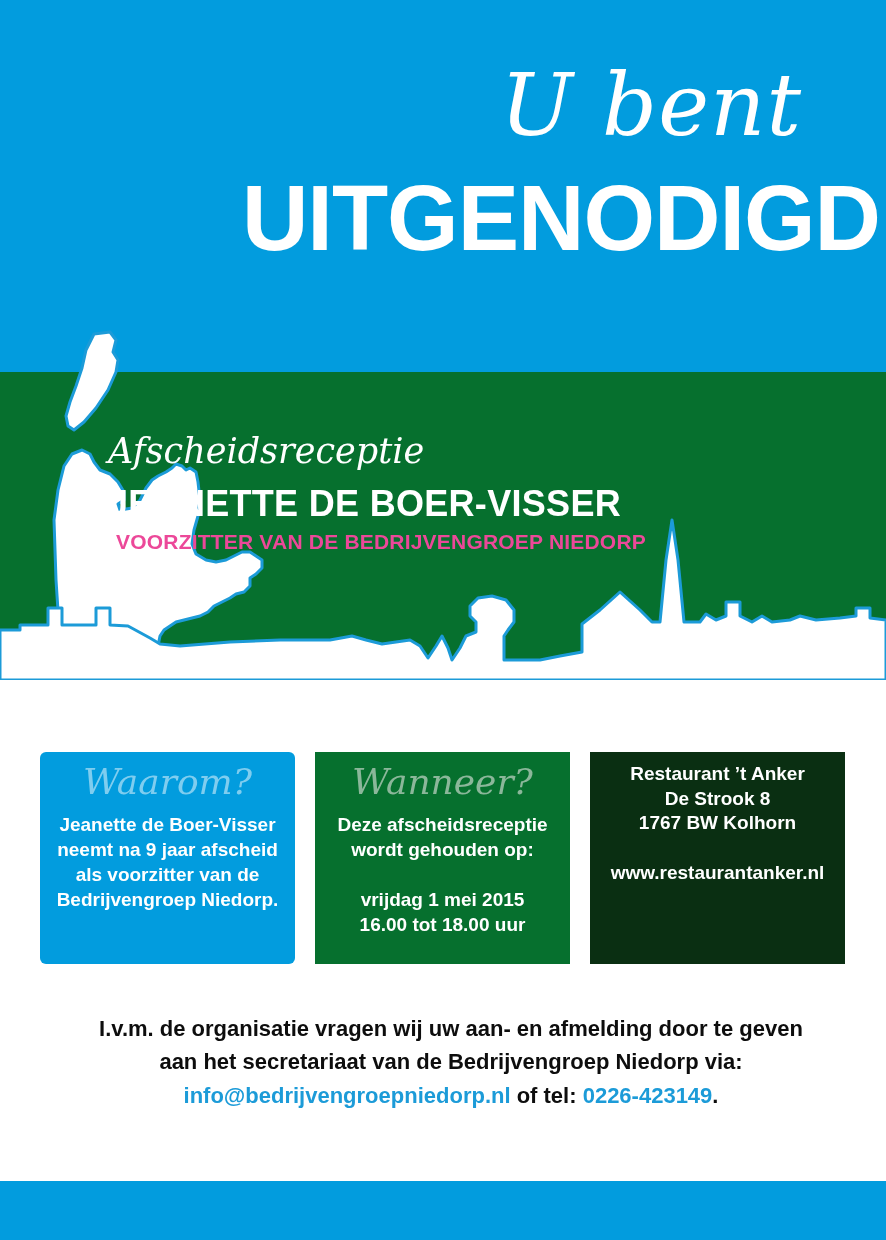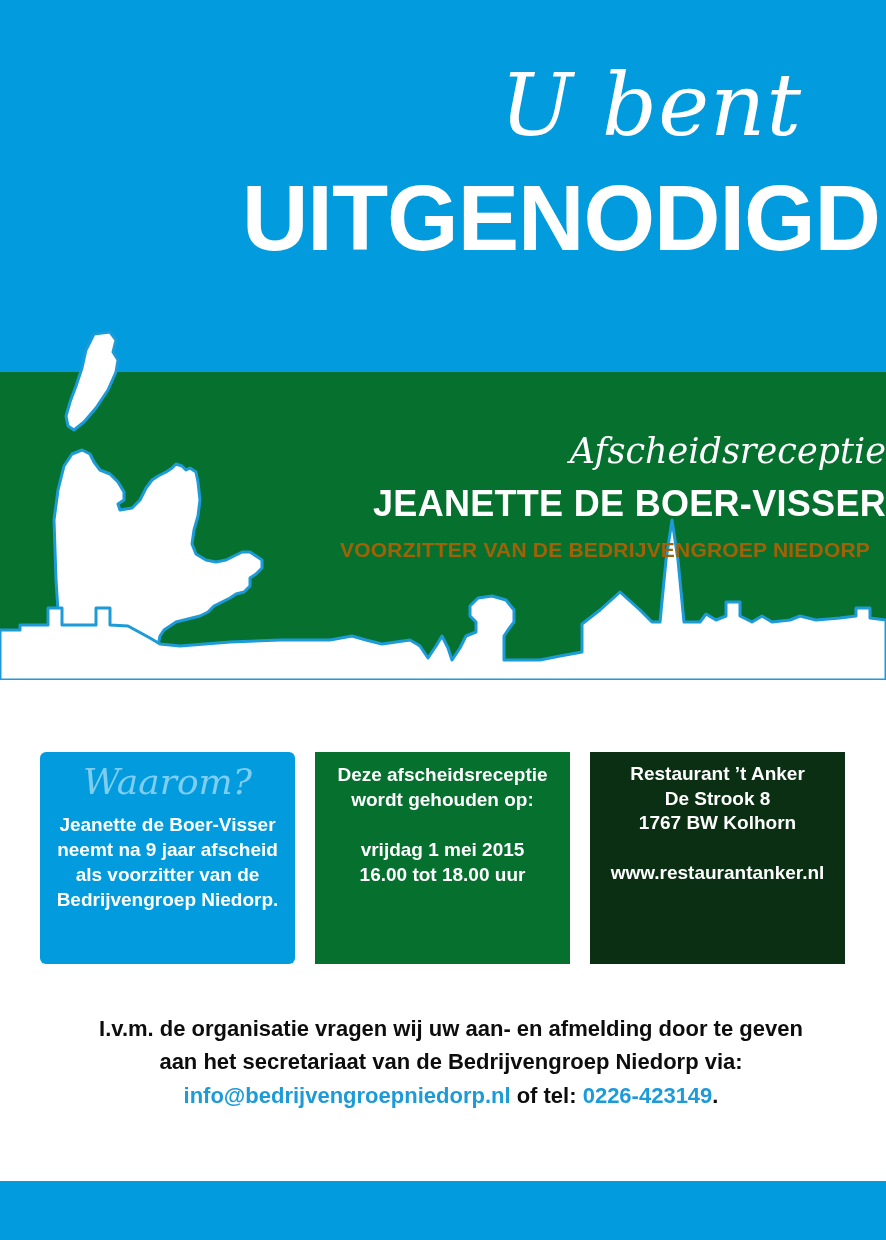--- a/index.html
+++ b/index.html
@@ -83,22 +83,22 @@
     height: 350px;
     pointer-events: none;
   }
 
   
   .green-text {
     position: absolute;
     left: 0;
     right: 0;
     top: 432px;
-    text-align: right;
-    padding-left: 68px;
+    text-align: left;
+    padding-left: 108px;
   }
   .receptie {
     font-family: "DejaVu Serif", "Liberation Serif", serif;
     font-style: italic;
     font-size: 35px;
     line-height: 1.1;
     color: #ffffff;
     margin: 0 0 14px 0;
     white-space: nowrap;
   }
@@ -110,23 +110,23 @@
     color: #ffffff;
     letter-spacing: 0.3px;
     margin: 0 0 4px 0;
     white-space: nowrap;
   }
   .honoree-role {
     font-family: "Liberation Sans", sans-serif;
     font-weight: bold;
     font-size: 21px;
     line-height: 1.1;
-    color: #a16207;
+    color: #ec4899;
     letter-spacing: 0.2px;
-    margin: 16px;
+    margin: 8px;
     white-space: nowrap;
   }
 
   
   .boxes {
     position: absolute;
     left: 40px;
     top: 752px;
     width: 806px;
     height: 212px;
@@ -225,20 +225,21 @@
 </div>
 
 <div class="boxes">
 
   <div class="box box-1">
     <div class="box-heading">Waarom?</div>
     <div class="box-body">Jeanette de Boer-Visser neemt na 9  jaar afscheid als voorzitter van de Bedrijvengroep Niedorp.</div>
   </div>
 
   <div class="box box-2">
+    <div class="box-heading">Wanneer?</div>
     <div class="box-body">Deze afscheidsreceptie wordt gehouden op:
 
 vrijdag 1 mei 2015
 16.00 tot 18.00 uur</div>
   </div>
 
   <div class="box box-3">
     <div class="box-body tight">Restaurant ’t Anker
 De Strook 8
 1767 BW  Kolhorn

